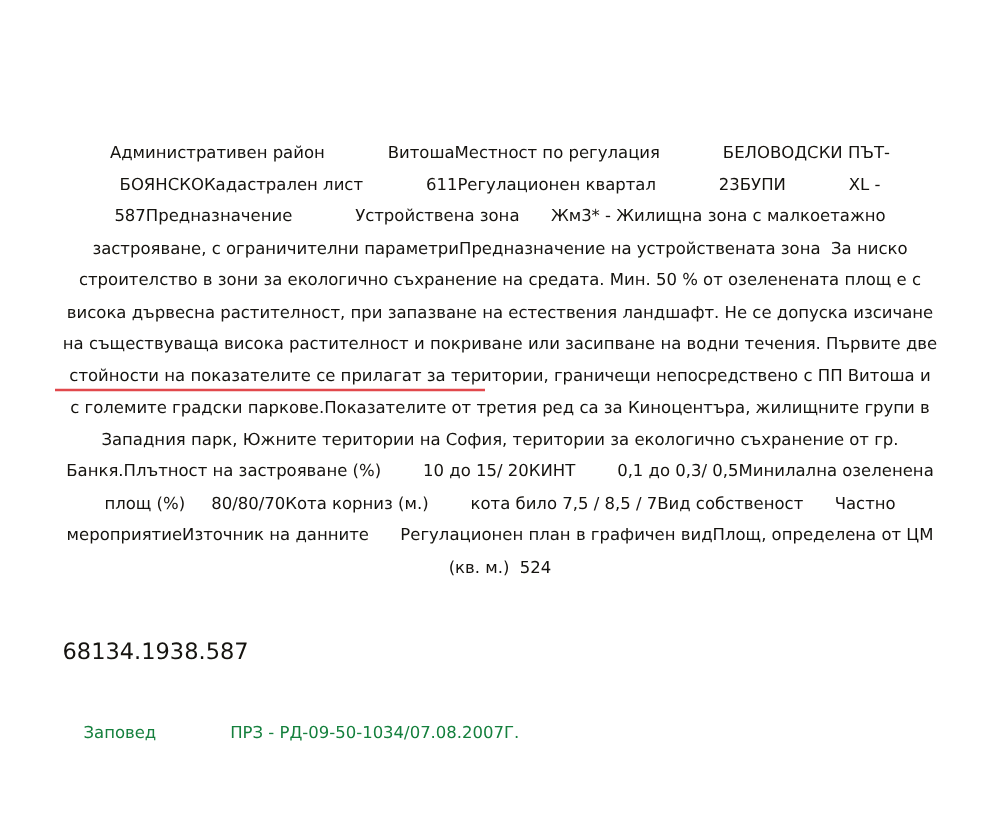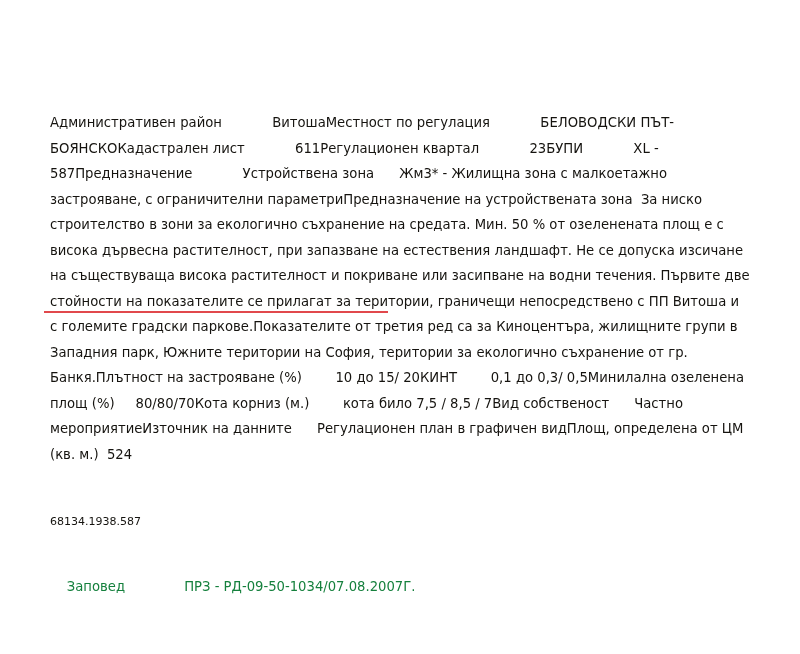--- a/index.html
+++ b/index.html
@@ -22,30 +22,30 @@
     width: 800px;
     height: 654px;
   }
   #doc-body {
     position: absolute;
     left: 50px;
     top: 110px;
     width: 700px;
     font-size: 13.2px;
     line-height: 25.5px;
-    text-align: left;
+    text-align: center;
     color: #15130f;
     white-space: pre-wrap;
     word-wrap: break-word;
   }
   #parcel-id {
     position: absolute;
     left: 50px;
     top: 509px;
-    font-size: 11px;
+    font-size: 18px;
     line-height: 25.5px;
     color: #15130f;
   }
   #order-line {
     position: absolute;
     left: 50px;
     top: 548px;
     font-size: 13.2px;
     line-height: 25.5px;
     color: #15803d;

